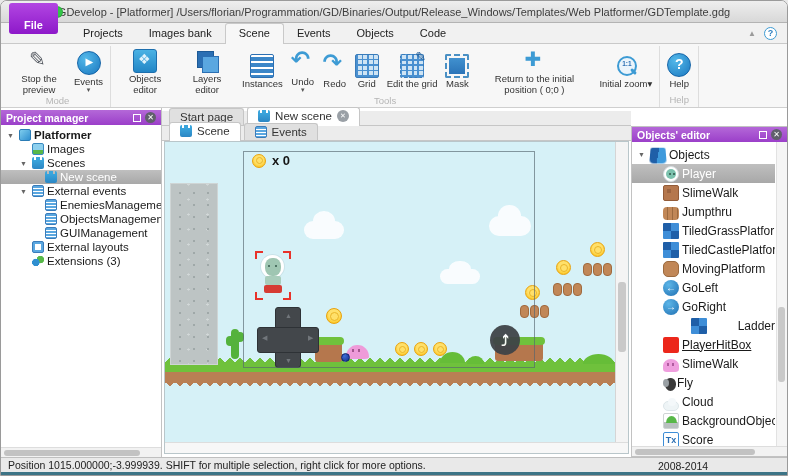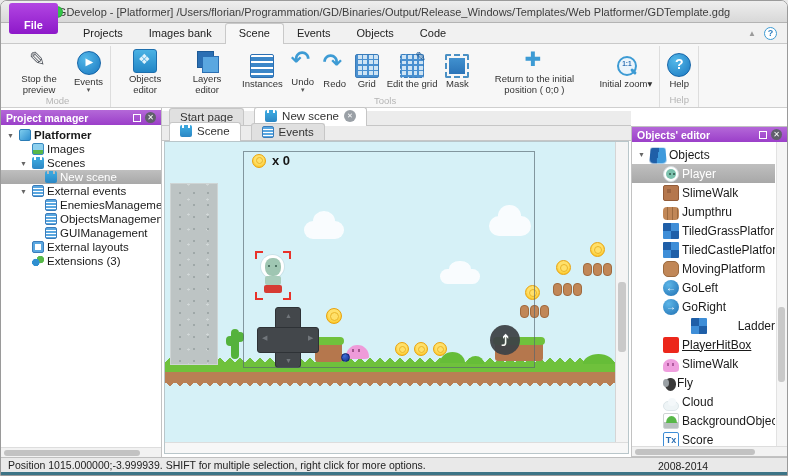--- a/index.html
+++ b/index.html
@@ -105,21 +105,21 @@
 .oi-background-icon::before{content:"";position:absolute;left:2px;top:2px;width:11px;height:7px;border-radius:50% 50% 0 0/100% 100% 0 0;background:#58b848}
 .oi-score-icon{background:#fff;border:1px solid #3e8ed8}
 .oi-score-icon::before{content:"Tx";position:absolute;inset:0;text-align:center;font-size:9px;font-weight:bold;color:#2b6fb3;line-height:14px}
 
 .rcol{width:156px;flex:none;display:flex;flex-direction:column;background:#fff;padding-top:18px}
 .rpanel{flex:1;border:1px solid #c2c2c2;border-right:none;display:flex;flex-direction:column;min-height:0}
 .vtrack{position:absolute;top:0;bottom:0;right:0;width:11px;background:#f5f5f5;border-left:1px solid #e2e2e2}
 .vthumb{position:absolute;right:2px;width:7px;border-radius:3px;background:#c9c9c9}
 
 .center{flex:1;display:flex;flex-direction:column;min-width:0;background:#fff;padding-top:3px}
-.doctabs,.subtabs{height:15px;background:#ececec;border-bottom:1px solid #c6c6c6;display:flex;align-items:flex-end;padding-left:7px;gap:10px;flex:none}
+.doctabs,.subtabs{height:15px;background:#ececec;border-bottom:1px solid #c6c6c6;display:flex;align-items:flex-end;padding-left:7px;gap:3px;flex:none}
 .dtab{font-size:11.5px;color:#333;background:#e0e0e0;border:1px solid #c6c6c6;border-bottom:none;border-radius:3px 3px 0 0;padding:2px 10px;display:flex;align-items:center;gap:5px;cursor:default}
 .dtab.active{background:#fff;margin-bottom:-1px;padding-bottom:4px}
 .closex{width:12px;height:12px;border-radius:50%;background:#9aa0a6;color:#fff;font-size:7px;line-height:12px;text-align:center}
 
 .canvas-wrap{flex:1;margin:0 2px 3px;border:1px solid #b9c6ca;display:flex;flex-direction:column;min-height:0}
 .canvas-main{flex:1;display:flex;min-height:0}
 .game{flex:1;position:relative;background:#d6f1f7;overflow:hidden}
 .vscroll{width:13px;flex:none;border-left:1px solid #d5d5d5;background:#f4f4f4;position:relative}
 .vscroll .vthumb{left:2px;right:auto;width:8px}
 .canvas-hscroll{height:11px;background:#f7f7f7;border-top:1px solid #ddd;flex:none}

